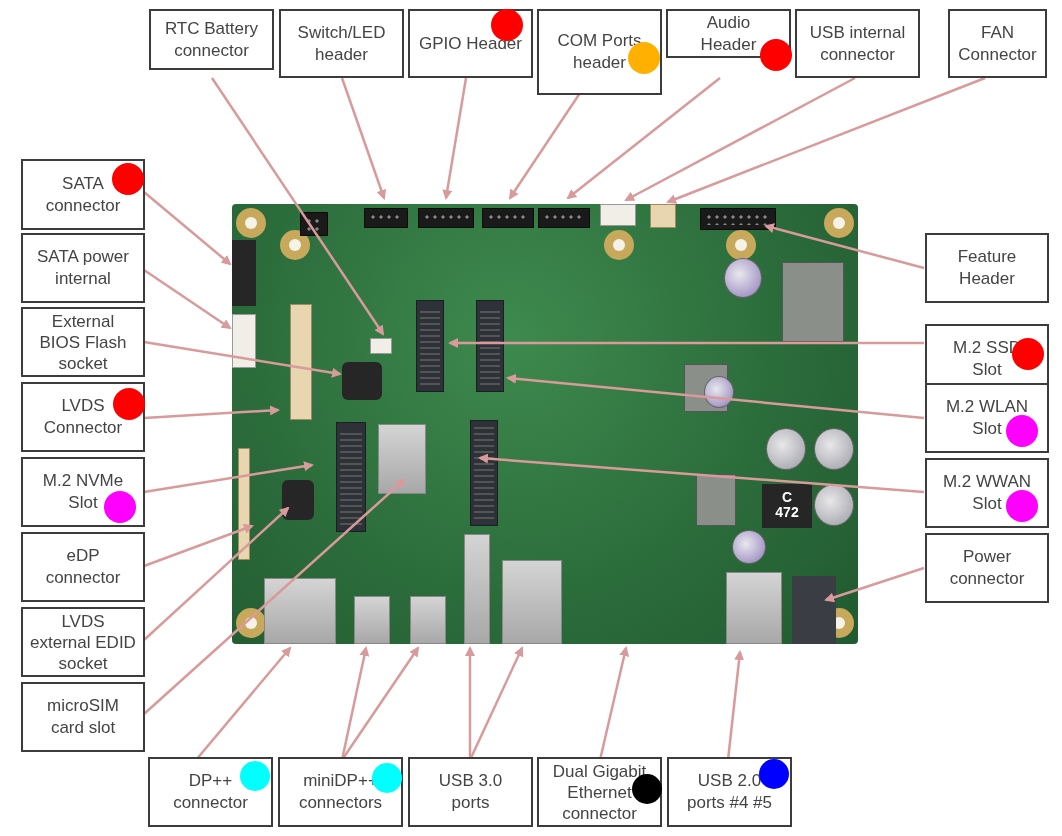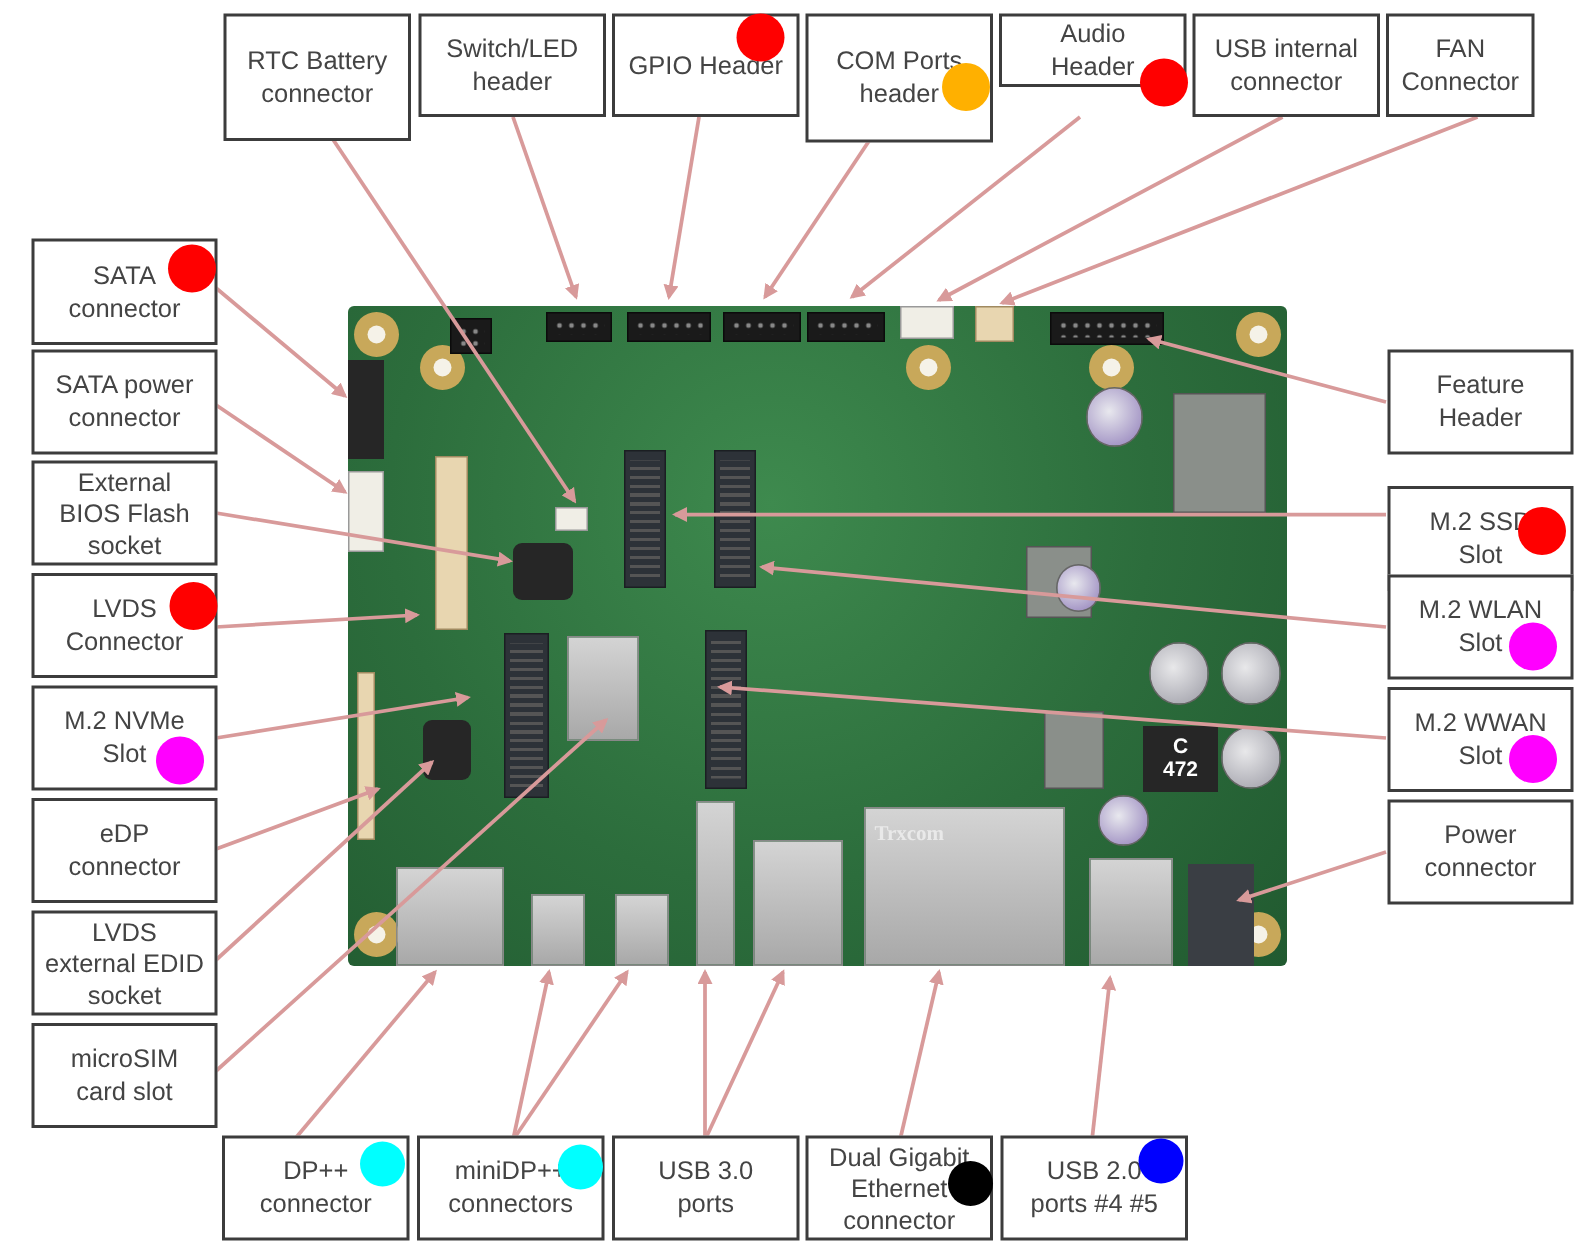--- a/index.html
+++ b/index.html
@@ -75,23 +75,20 @@
 472</div>
   </div>
   <div class="comp cap" style="left:582px;top:280px;width:40px;height:42px"></div>
   <div class="comp cap purple" style="left:500px;top:326px;width:34px;height:34px"></div>
 
   <div class="comp metal" style="left:32px;top:374px;width:72px;height:66px"></div>
   <div class="comp metal" style="left:122px;top:392px;width:36px;height:48px"></div>
   <div class="comp metal" style="left:178px;top:392px;width:36px;height:48px"></div>
   <div class="comp metal" style="left:232px;top:330px;width:26px;height:110px"></div>
   <div class="comp metal" style="left:270px;top:356px;width:60px;height:84px"></div>
-  <div class="comp metal" style="left:344px;top:334px;width:134px;height:106px">
-    <span id="ethernet-text">Trxcom</span>
-  </div>
   <div class="comp metal" style="left:494px;top:368px;width:56px;height:72px"></div>
   <div class="comp blackchip" style="left:560px;top:372px;width:44px;height:68px;background:#3a3e44"></div>
 </div>
 
 <svg id="leaders">
   <defs>
     <marker id="ah" markerWidth="10" markerHeight="10" refX="8" refY="5" orient="auto" markerUnits="userSpaceOnUse">
       <path d="M0,0 L10,5 L0,10 z" fill="#d89a9a"></path>
     </marker>
   </defs>
@@ -119,42 +116,42 @@
     <line x1="196" y1="760" x2="290" y2="648"></line>
     <line x1="342" y1="760" x2="366" y2="648"></line>
     <line x1="342" y1="760" x2="418" y2="648"></line>
     <line x1="470" y1="760" x2="470" y2="648"></line>
     <line x1="470" y1="760" x2="522" y2="648"></line>
     <line x1="600" y1="760" x2="626" y2="648"></line>
     <line x1="728" y1="760" x2="740" y2="652"></line>
   </g>
 </svg>
 
-<div class="label-box" style="left:149px;top:9px;width:125px;height:85px"><span>RTC Battery
+<div class="label-box" style="left:149px;top:9px;width:125px;height:61px"><span>RTC Battery
 connector</span></div>
 <div class="label-box" style="left:279px;top:9px;width:125px;height:69px"><span>Switch/LED
 header</span></div>
 <div class="label-box" style="left:408px;top:9px;width:125px;height:69px"><span>GPIO Header</span></div>
 <div class="dot" style="left:491px;top:9px;background:#ff0000"></div>
 <div class="label-box" style="left:537px;top:9px;width:125px;height:86px"><span>COM Ports
 header</span></div>
 <div class="dot" style="left:628px;top:42px;background:#ffb000"></div>
 <div class="label-box" style="left:666px;top:9px;width:125px;height:49px"><span>Audio
 Header</span></div>
 <div class="dot" style="left:760px;top:39px;background:#ff0000"></div>
 <div class="label-box" style="left:795px;top:9px;width:125px;height:69px"><span>USB internal
 connector</span></div>
-<div class="label-box" style="left:924px;top:9px;width:99px;height:69px"><span>FAN
+<div class="label-box" style="left:948px;top:9px;width:99px;height:69px"><span>FAN
 Connector</span></div>
 
 <div class="label-box" style="left:21px;top:159px;width:124px;height:71px"><span>SATA
 connector</span></div>
 <div class="dot" style="left:112px;top:163px;background:#ff0000"></div>
 <div class="label-box" style="left:21px;top:233px;width:124px;height:70px"><span>SATA power
-connector</span></div>
+internal</span></div>
 <div class="label-box tight" style="left:21px;top:307px;width:124px;height:70px"><span>External
 BIOS Flash
 socket</span></div>
 <div class="label-box" style="left:21px;top:382px;width:124px;height:70px"><span>LVDS
 Connector</span></div>
 <div class="dot" style="left:113px;top:388px;background:#ff0000"></div>
 <div class="label-box" style="left:21px;top:457px;width:124px;height:70px"><span>M.2 NVMe
 Slot</span></div>
 <div class="dot" style="left:104px;top:491px;background:#ff00ff"></div>
 <div class="label-box" style="left:21px;top:532px;width:124px;height:70px"><span>eDP

